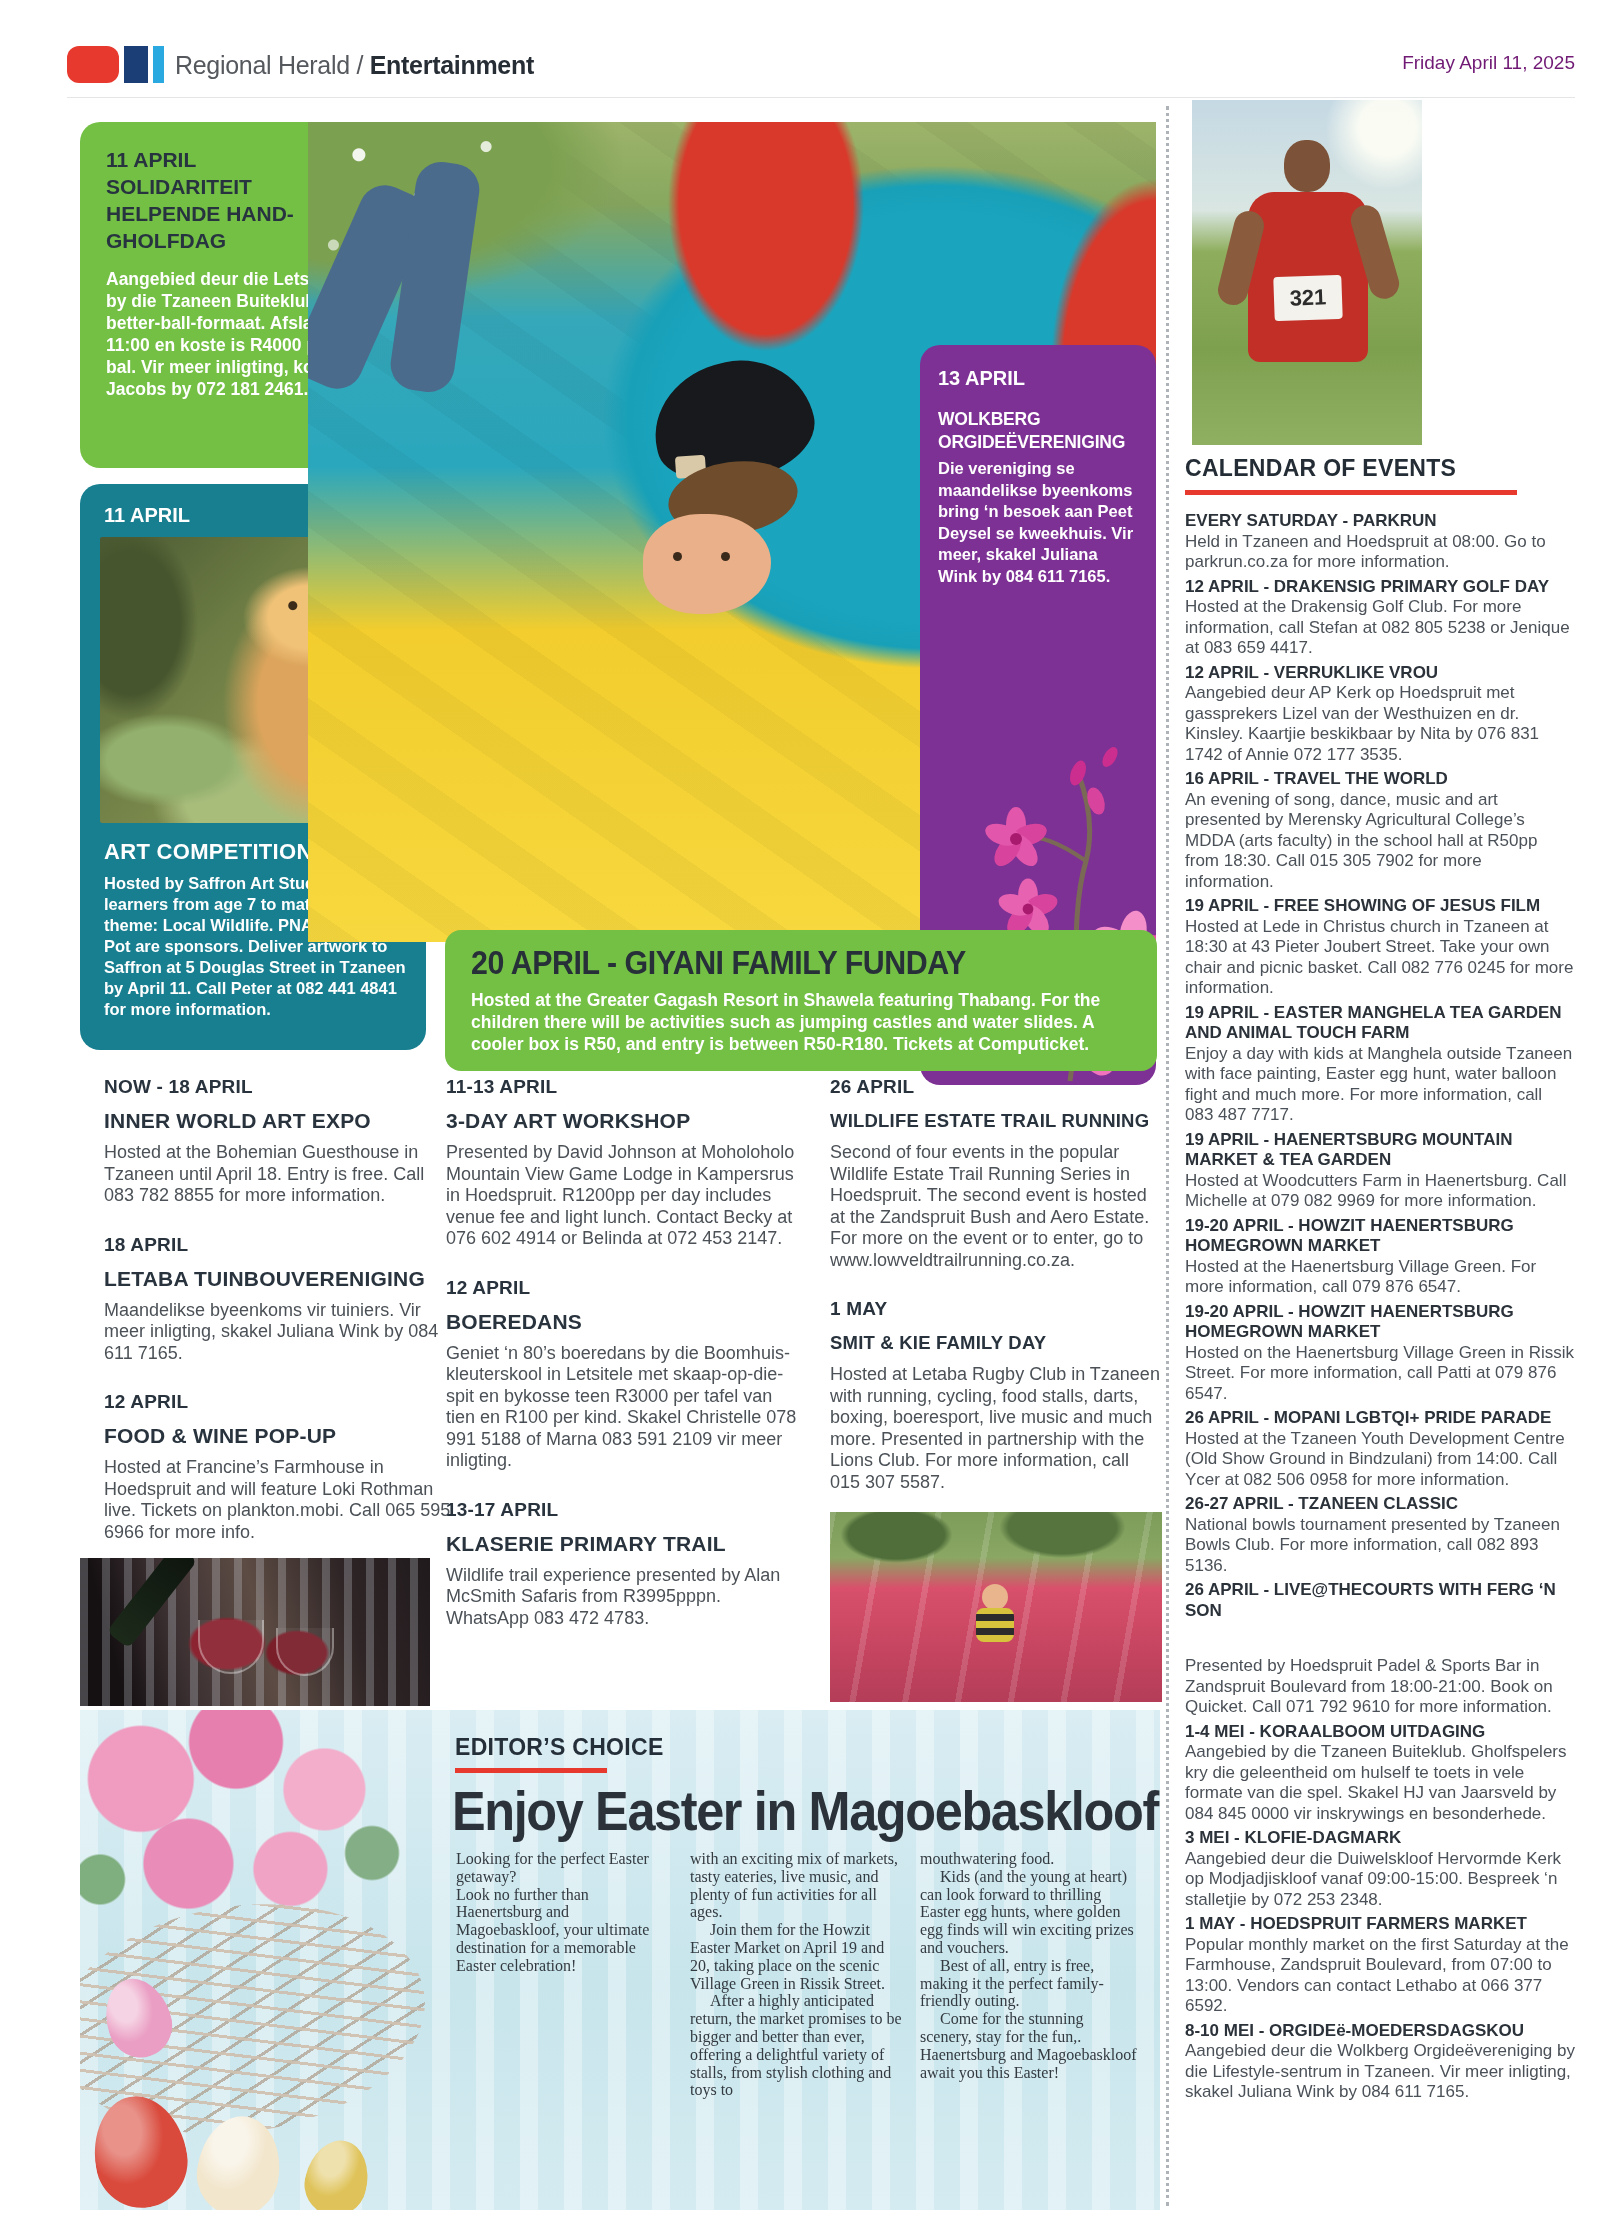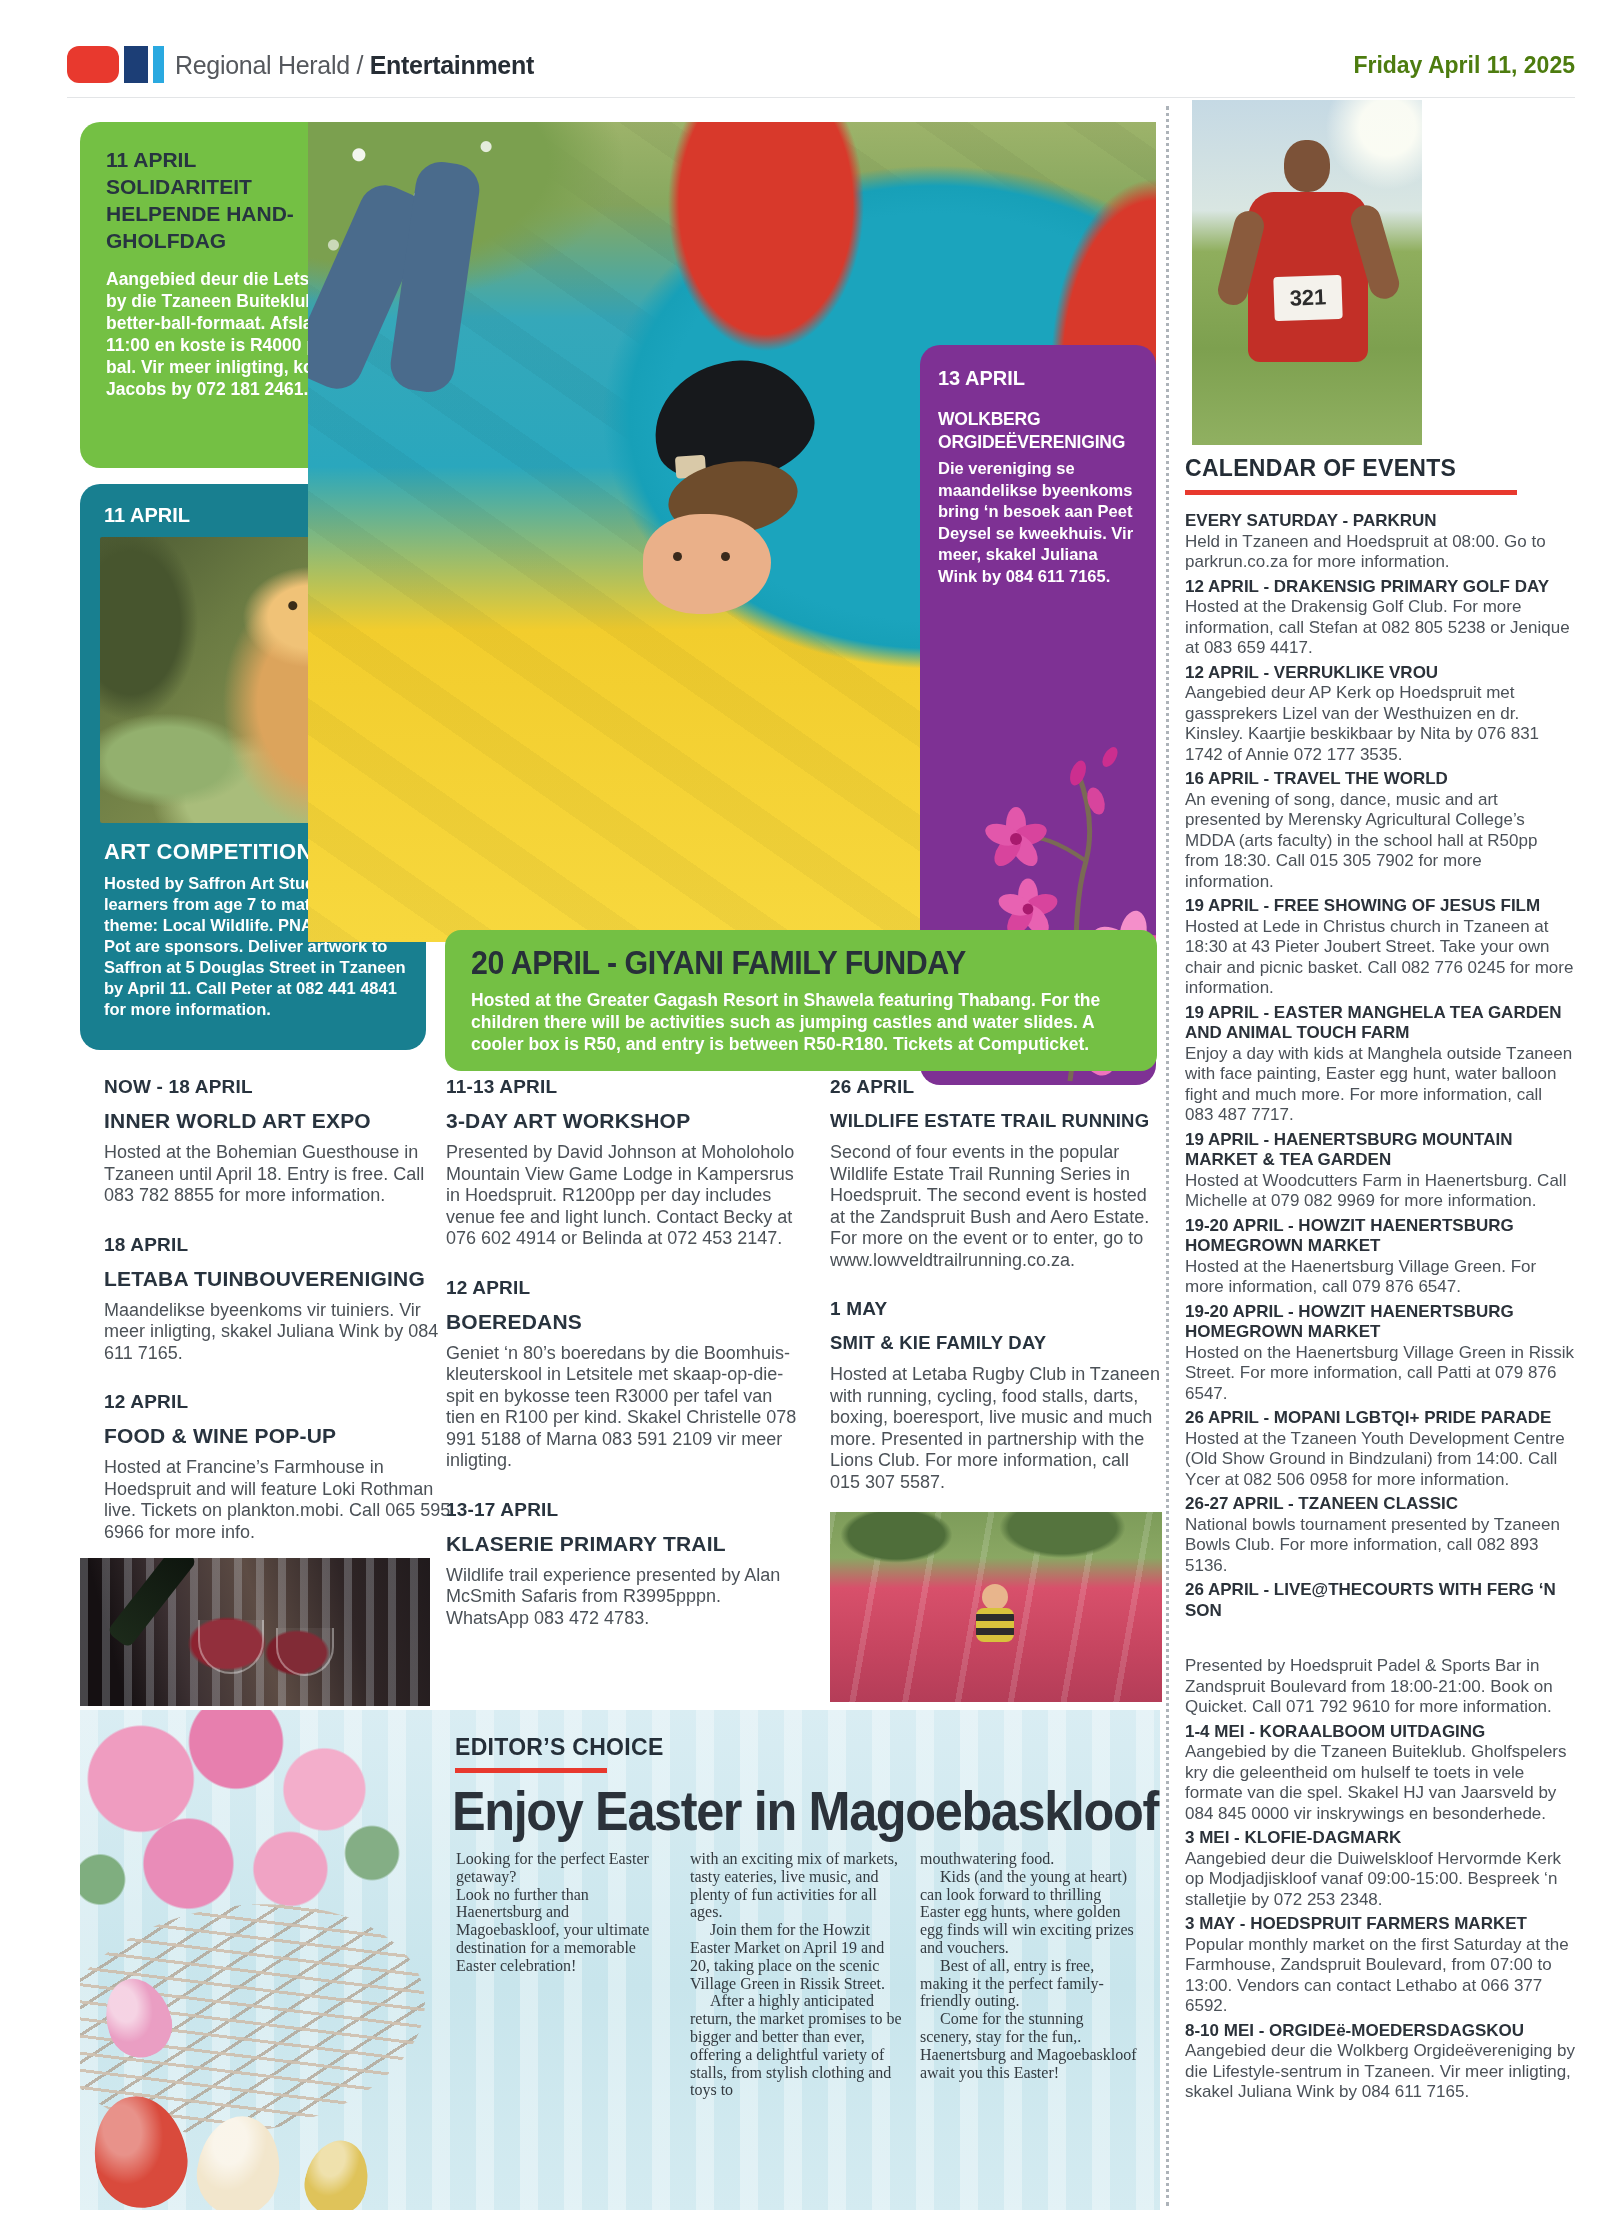--- a/index.html
+++ b/index.html
@@ -6,21 +6,21 @@
   .page{position:relative;width:1610px;height:2224px;background:#fff;overflow:hidden;
         font-family:"Liberation Sans",sans-serif;color:#2b323a;}
 
   
   .masthead{position:absolute;left:67px;top:44px;width:1508px;height:44px;}
   .logo-red{position:absolute;left:0;top:2px;width:52px;height:37px;background:#e8392e;border-radius:12px;}
   .logo-navy{position:absolute;left:57px;top:2px;width:24px;height:37px;background:#1c3e76;}
   .logo-blue{position:absolute;left:86px;top:2px;width:11px;height:37px;background:#2aa9e0;}
   .mast-title{position:absolute;left:108px;top:7px;font-size:25px;color:#55585d;letter-spacing:-.3px;}
   .mast-title .sec{font-weight:800;color:#262d35;}
-  .mast-date{position:absolute;right:0;top:8px;font-size:23px;font-weight:700;color:#4d7c0f;}
+  .mast-date{position:absolute;right:0;top:8px;font-size:19px;font-weight:400;color:#701a75;}
   .header-rule{position:absolute;left:67px;top:97px;width:1508px;height:1px;background:#e3e5e7;}
   .v-divider{position:absolute;left:1166px;top:106px;height:2100px;width:0;border-left:3px dotted #adb3b9;}
 
   
   .box-golf{position:absolute;left:80px;top:122px;width:346px;height:346px;background:#74c044;
             border-radius:20px;padding:24px 26px;box-sizing:border-box;overflow:hidden;}
   .box-golf .b-head{color:#273440;font-weight:800;font-size:21px;line-height:27px;width:230px;}
   .box-golf .b-body{margin:14px 0 0;color:#fff;font-weight:700;font-size:17.5px;line-height:22px;}
 
   .box-art{position:absolute;left:80px;top:484px;width:346px;height:566px;background:#187f90;
@@ -430,21 +430,21 @@
     </div>
     <div class="cal-event">
       <div class="cal-title">1-4 MEI - KORAALBOOM UITDAGING</div>
       <p class="cal-body">Aangebied by die Tzaneen Buiteklub. Gholfspelers kry die geleentheid om hulself te toets in vele formate van die spel. Skakel HJ van Jaarsveld by 084 845 0000 vir inskrywings en besonderhede.</p>
     </div>
     <div class="cal-event">
       <div class="cal-title">3 MEI - KLOFIE-DAGMARK</div>
       <p class="cal-body">Aangebied deur die Duiwelskloof Hervormde Kerk op Modjadjiskloof vanaf 09:00-15:00. Bespreek ‘n stalletjie by 072 253 2348.</p>
     </div>
     <div class="cal-event">
-      <div class="cal-title">3 MAY - HOEDSPRUIT FARMERS MARKET</div>
+      <div class="cal-title">1 MAY - HOEDSPRUIT FARMERS MARKET</div>
       <p class="cal-body">Popular monthly market on the first Saturday at the Farmhouse, Zandspruit Boulevard, from 07:00 to 13:00. Vendors can contact Lethabo at 066 377 6592.</p>
     </div>
     <div class="cal-event">
       <div class="cal-title">8-10 MEI - ORGIDEë-MOEDERSDAGSKOU</div>
       <p class="cal-body">Aangebied deur die Wolkberg Orgideëvereniging by die Lifestyle-sentrum in Tzaneen. Vir meer inligting, skakel Juliana Wink by 084 611 7165.</p>
     </div>
   </section>
 
 </div>
 

